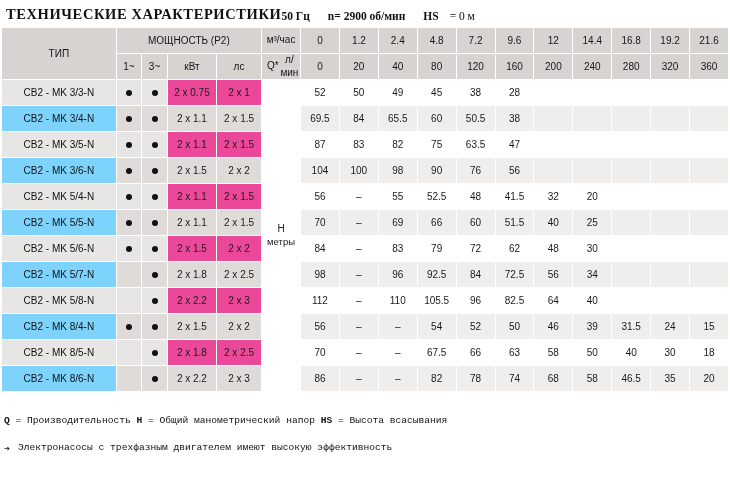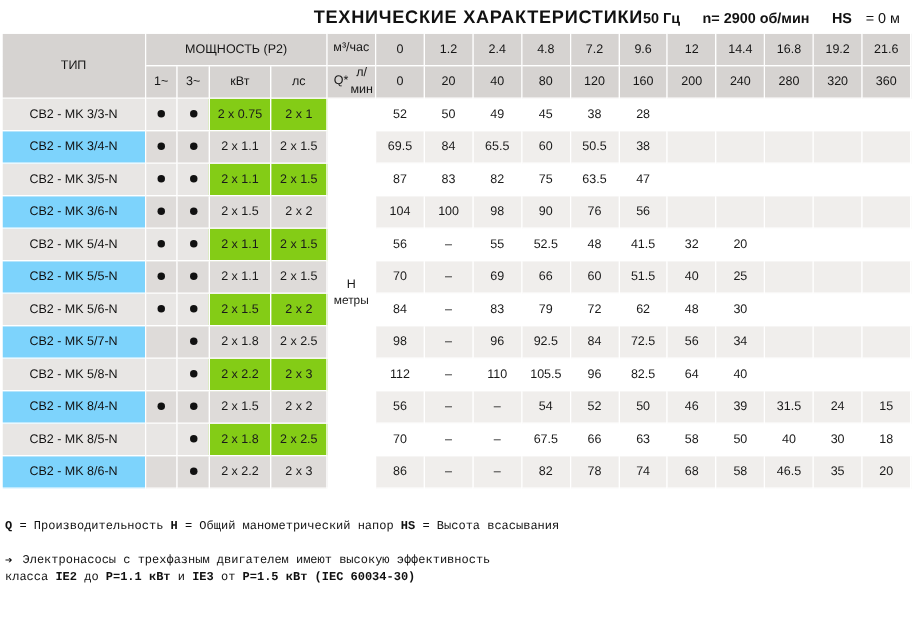--- a/index.html
+++ b/index.html
@@ -10,22 +10,23 @@
     font-family: "Liberation Sans", sans-serif;
     color: #1a1a1a;
     overflow: hidden;
   }
   .page { position: relative; width: 730px; height: 496px; }
 
   
   .top-header {
     display: flex;
     align-items: flex-end;
-    justify-content: flex-end;
+    justify-content: flex-start;
     padding: 6px 6px 4px 6px;
+    font-family: Liberation Serif, serif;
   }
   .top-title {
     font-size: 14.5px;
     font-weight: bold;
     letter-spacing: 0.6px;
     color: #111;
   }
   .top-specs {
     font-size: 11.5px;
     font-weight: bold;
@@ -55,21 +56,21 @@
   }
 
   .hdr { background: #d6d3d1; font-weight: bold; color: #161616; }
   .hdr-sub { background: #d6d3d1; font-weight: bold; color: #161616; font-size: 10px; }
 
   .c-type { background: #e8e6e4; text-align: left; padding-left: 7px; font-weight: bold; font-size: 10.5px; color: #111; }
   .c-type-alt { background: #7dd3fc; text-align: left; padding-left: 7px; font-weight: bold; font-size: 10.5px; color: #111; }
 
   .c-ph { background: #e8e6e4; }
   .c-ph-alt { background: #dedbd9; }
-  .c-pw { background: #84cc16; font-size: 10px; }
+  .c-pw { background: #ec4899; font-size: 10px; }
   .c-pw-alt { background: #dedbd9; font-size: 10px; }
 
   .c-q { background: #ffffff; font-size: 10px; color: #1a1a1a; }
   .c-q-alt { background: #f0eeec; font-size: 10px; color: #1a1a1a; }
 
   .qcol { background: #ffffff; font-weight: bold; font-size: 10px; }
 
   .dot { display: inline-block; width: 6px; height: 6px; border-radius: 50%; background: #111; }
 
   .hcell { font-weight: bold; font-size: 11px; line-height: 1.35; }
@@ -407,18 +408,15 @@
   </table>
 
   <div class="notes">
     <div class="l1">
       <b>Q</b><span> = Производительность  </span><b>H</b><span> = Общий манометрический напор  </span><b>HS</b><span> = Высота всасывания</span>
     </div>
     <div class="arrowline">
       <span class="arrow-glyph">➔</span>
       <span>Электронасосы с трехфазным двигателем имеют высокую эффективность</span>
     </div>
-    <div>
-      <span>класса </span><b>IE2</b><span> до </span><b>P=1.1 кВт</b><span> и </span><b>IE3</b><span> от  </span><b>P=1.5 кВт</b><b>  (IEC 60034-30)</b>
-    </div>
   </div>
 
 </div>
 
 </body></html>

